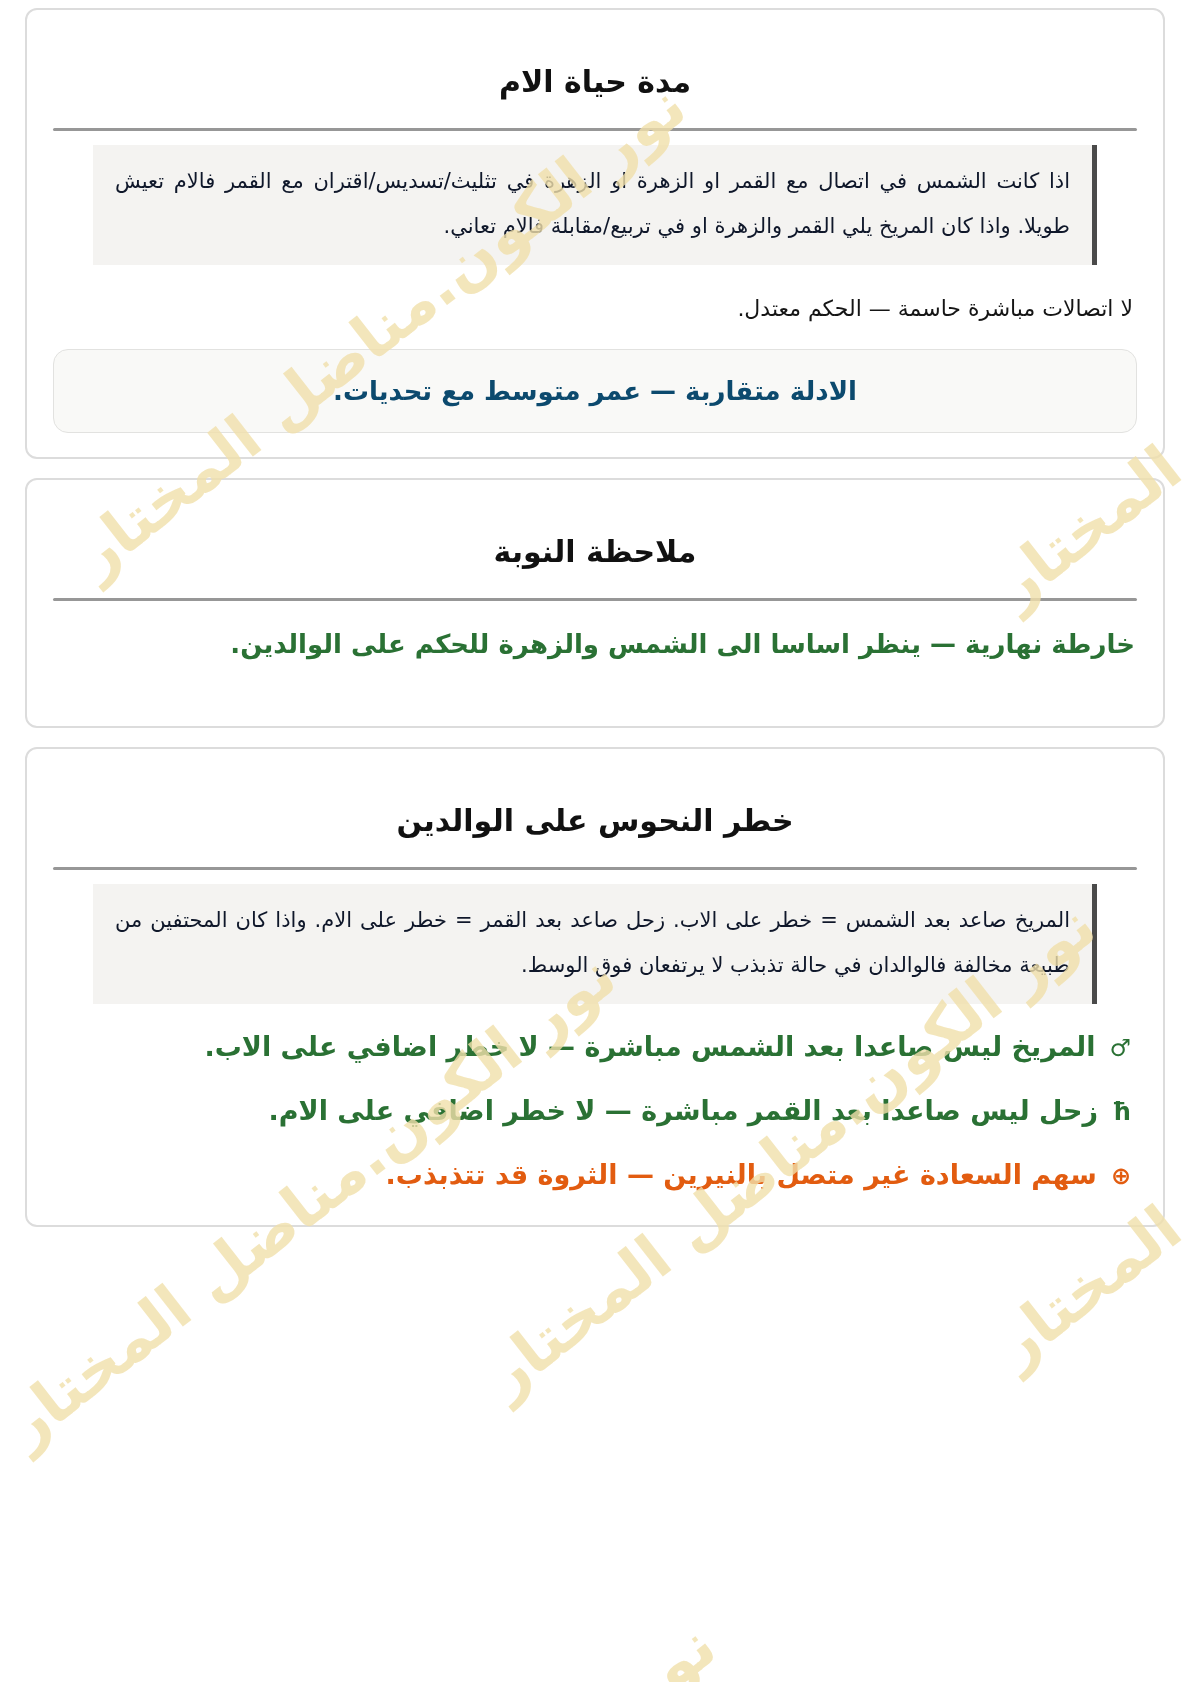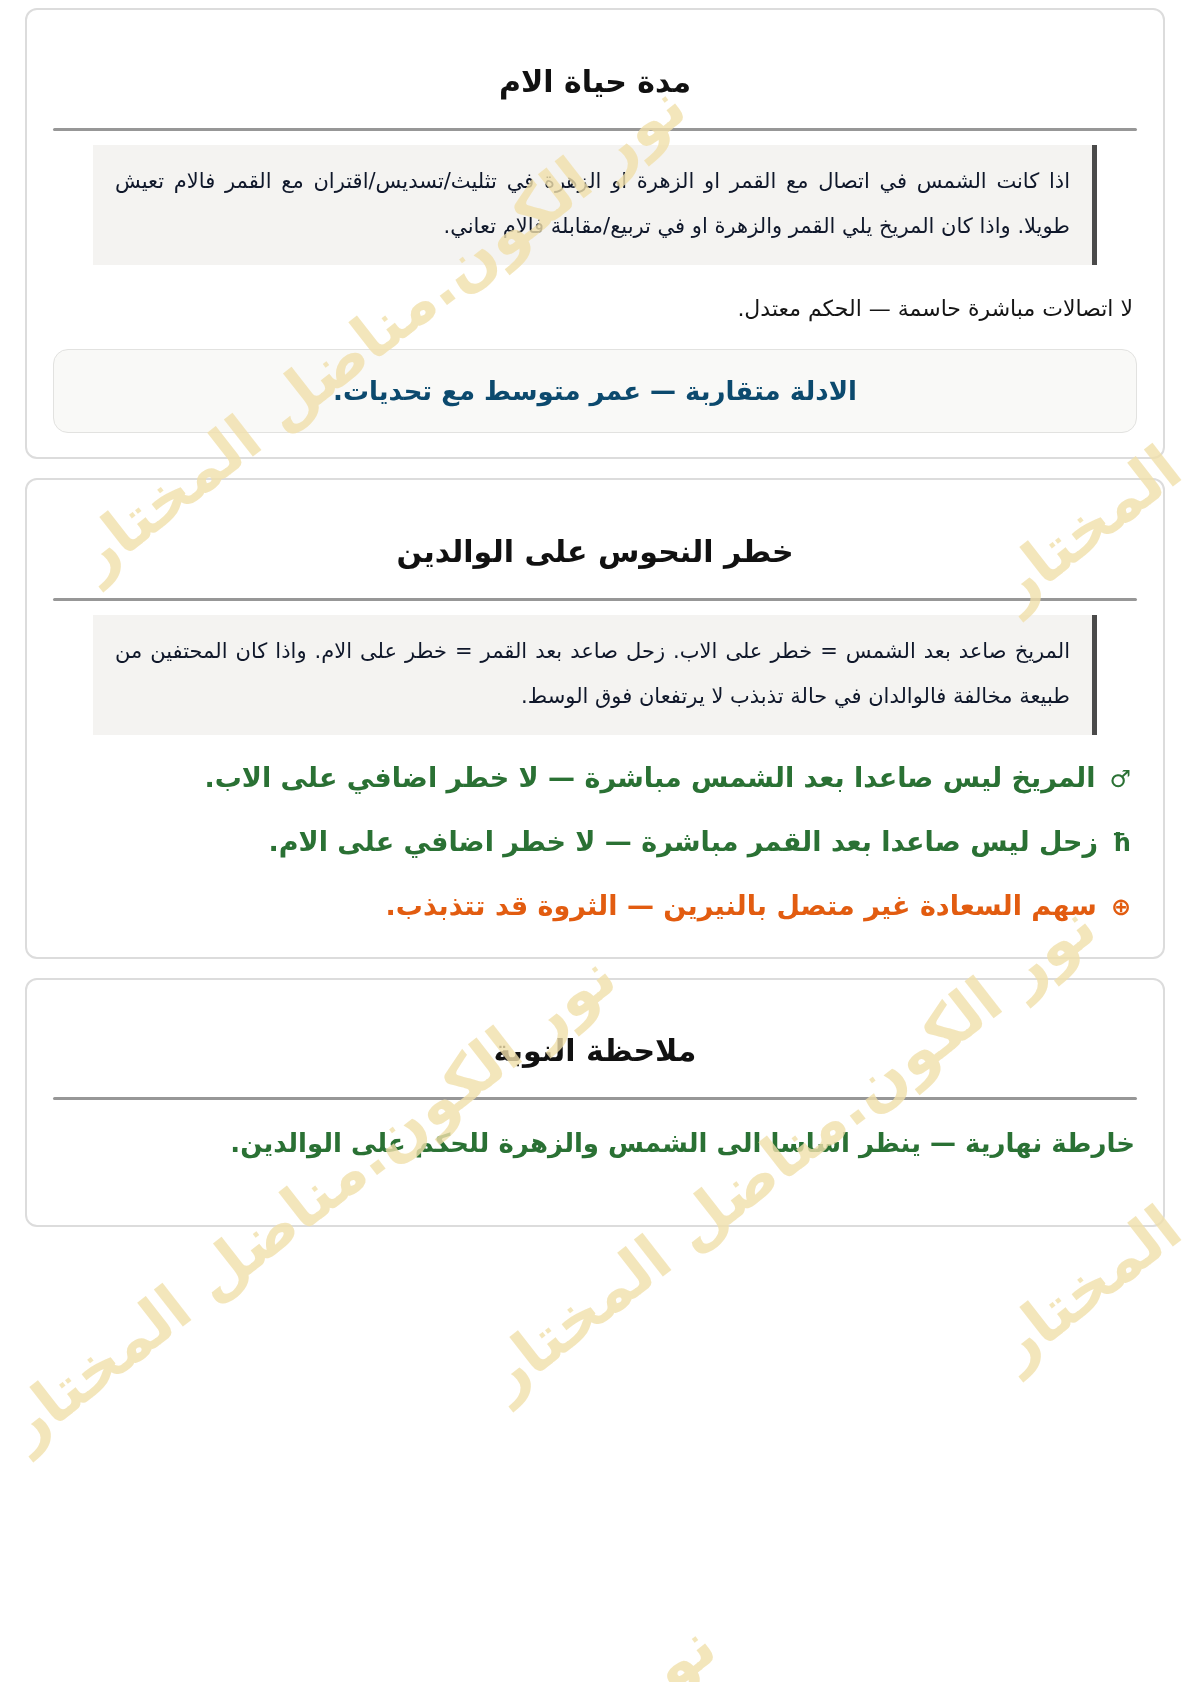--- a/index.html
+++ b/index.html
@@ -80,45 +80,45 @@
 
   <section class="card">
     <h2 class="card-title">مدة حياة الام</h2>
     <div class="divider"></div>
     <blockquote class="quote">اذا كانت الشمس في اتصال مع القمر او الزهرة او الزهرة في تثليث/تسديس/اقتران مع القمر فالام تعيش طويلا. واذا كان المريخ يلي القمر والزهرة او في تربيع/مقابلة فالام تعاني.</blockquote>
     <p class="verdict">لا اتصالات مباشرة حاسمة — الحكم معتدل.</p>
     <div class="summary-box">الادلة متقاربة — عمر متوسط مع تحديات.</div>
   </section>
 
   <section class="card">
+    <h2 class="card-title">ملاحظة النوبة</h2>
+    <div class="divider"></div>
+    <p class="note-green">خارطة نهارية — ينظر اساسا الى الشمس والزهرة للحكم على الوالدين.</p>
+  </section>
+
+  <section class="card">
     <h2 class="card-title">خطر النحوس على الوالدين</h2>
     <div class="divider"></div>
     <blockquote class="quote">المريخ صاعد بعد الشمس = خطر على الاب. زحل صاعد بعد القمر = خطر على الام. واذا كان المحتفين من طبيعة مخالفة فالوالدان في حالة تذبذب لا يرتفعان فوق الوسط.</blockquote>
     <div class="items">
       <div class="item green">
         <span class="sym">♂</span>
         <span>المريخ ليس صاعدا بعد الشمس مباشرة — لا خطر اضافي على الاب.</span>
       </div>
       <div class="item green">
         <span class="sym">ħ</span>
         <span>زحل ليس صاعدا بعد القمر مباشرة — لا خطر اضافي على الام.</span>
       </div>
       <div class="item orange">
         <span class="sym">⊕</span>
         <span>سهم السعادة غير متصل بالنيرين — الثروة قد تتذبذب.</span>
       </div>
     </div>
   </section>
 
-  <section class="card">
-    <h2 class="card-title">ملاحظة النوبة</h2>
-    <div class="divider"></div>
-    <p class="note-green">خارطة نهارية — ينظر اساسا الى الشمس والزهرة للحكم على الوالدين.</p>
-  </section>
-
 </div>
 
 <div class="watermark" style="left:380px;top:330px;">نور الكون.مناضل المختار</div>
 <div class="watermark" style="left:1300px;top:360px;">نور الكون.مناضل المختار</div>
 <div class="watermark" style="left:790px;top:1150px;">نور الكون.مناضل المختار</div>
 <div class="watermark" style="left:310px;top:1200px;">نور الكون.مناضل المختار</div>
 <div class="watermark" style="left:1300px;top:1120px;">نور الكون.مناضل المختار</div>
 <div class="watermark" style="left:410px;top:1870px;">نور الكون.مناضل المختار</div>
 
 </body></html>

